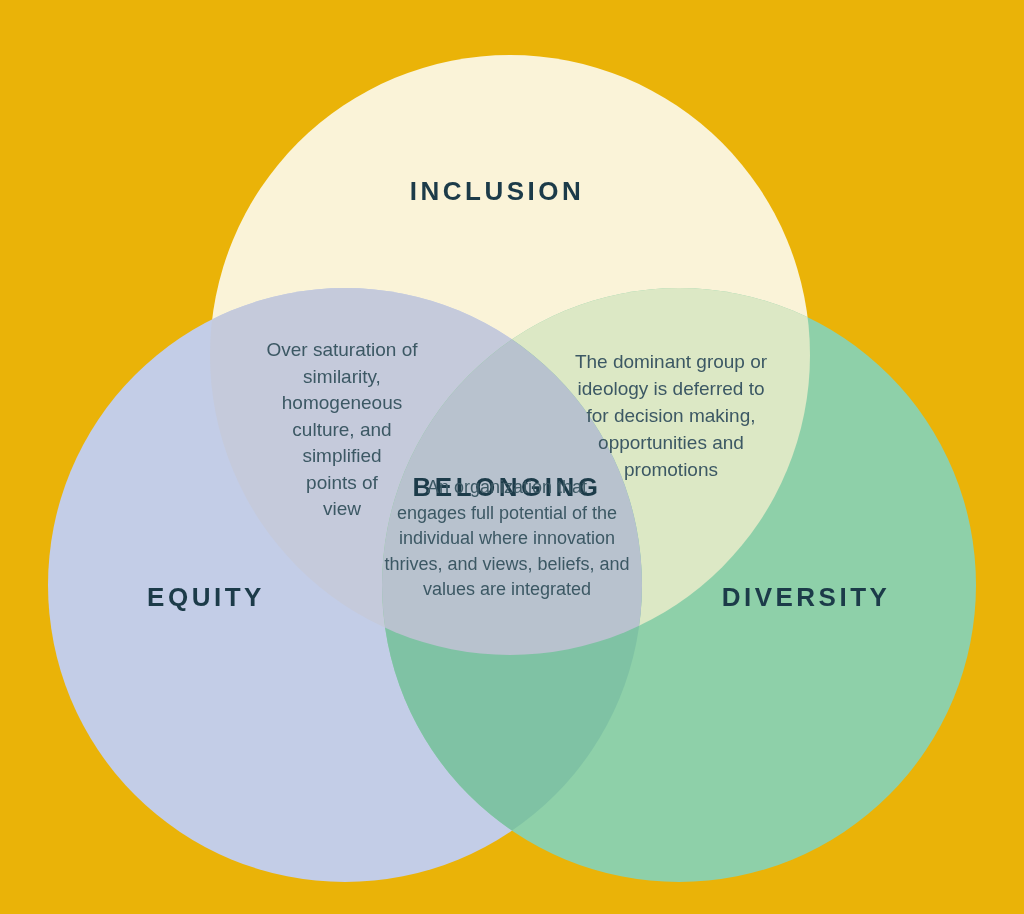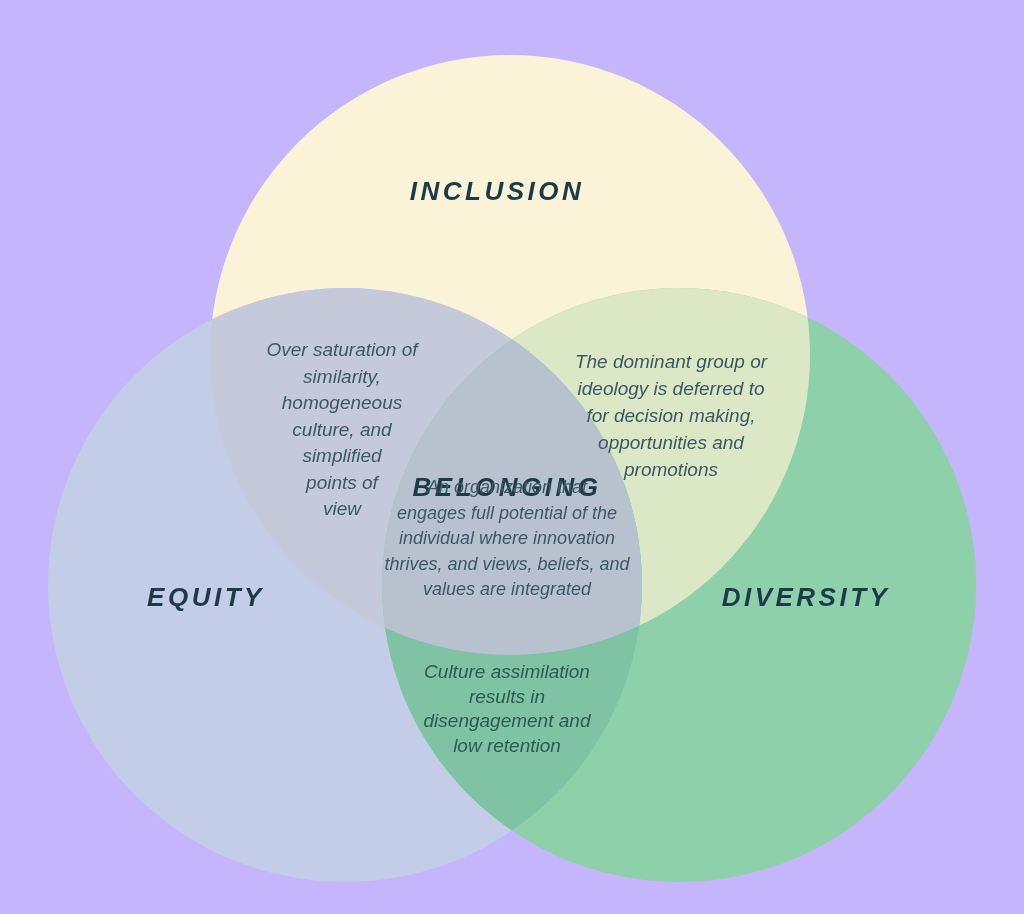--- a/index.html
+++ b/index.html
@@ -39,21 +39,21 @@
   .overlap-left     { font-size: 19px;   line-height: 26.5px; }
   .overlap-right    { font-size: 19px;   line-height: 27px; margin-top: 11px; }
   .belonging-desc   { font-size: 18px;   line-height: 25.5px; }
   .equity-desc      { font-size: 19.5px; line-height: 25px; }
   .diversity-desc   { font-size: 19.5px; line-height: 25px; }
   .culture-desc     { font-size: 19px;   line-height: 24.5px; }
 </style>
 </head>
 <body>
 
-<div id="stage" style="background-color: #c4b5fd; font-style: italic;">
+<div id="stage" style="background-color: #eab308;">
 
   <svg id="venn-svg" width="1024" height="914" viewBox="0 0 1024 914">
     <defs>
       <clipPath id="clipInclusion">
           <circle cx="510" cy="355" r="300"></circle>
         </clipPath>
       <clipPath id="clipDiversity">
           <circle cx="679" cy="585" r="297"></circle>
         </clipPath>
     </defs>
@@ -95,20 +95,16 @@
 
   <div class="tb title" style="left: 507px; top: 472px; color: rgb(28, 59, 73);">BELONGING</div>
   <div class="tb body belonging-desc" style="left: 507px; top: 475px; color: rgb(60, 88, 100);">An organization that
 engages full potential of the
 individual where innovation
 thrives, and views, beliefs, and
 values are integrated</div>
 
   <div class="tb title" style="left: 206px; top: 582px; color: rgb(28, 59, 73);">EQUITY</div>
 
-  <div class="tb body culture-desc" style="left: 507px; top: 660px; color: rgb(45, 91, 81);">Culture assimilation
-results in
-disengagement and
-low retention</div>
 
   <div class="tb title" style="left: 806px; top: 582px; color: rgb(28, 59, 73);">DIVERSITY</div>
 
 </div>
 
 </body></html>

